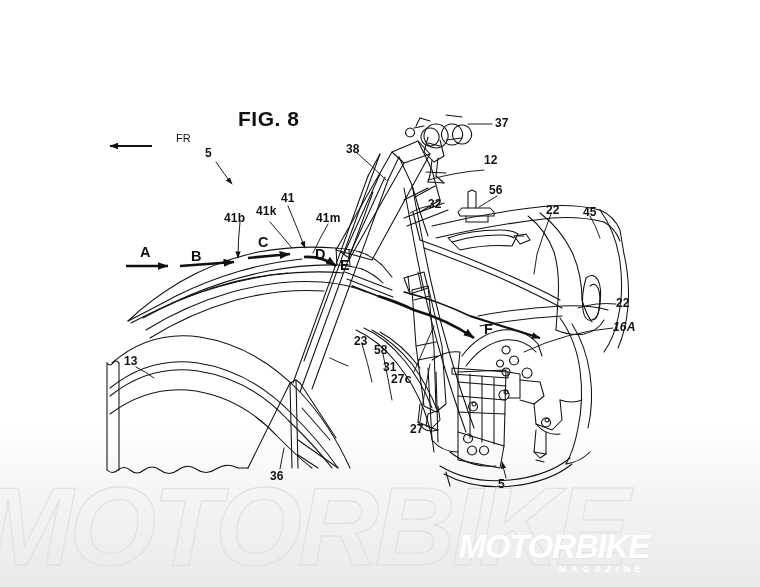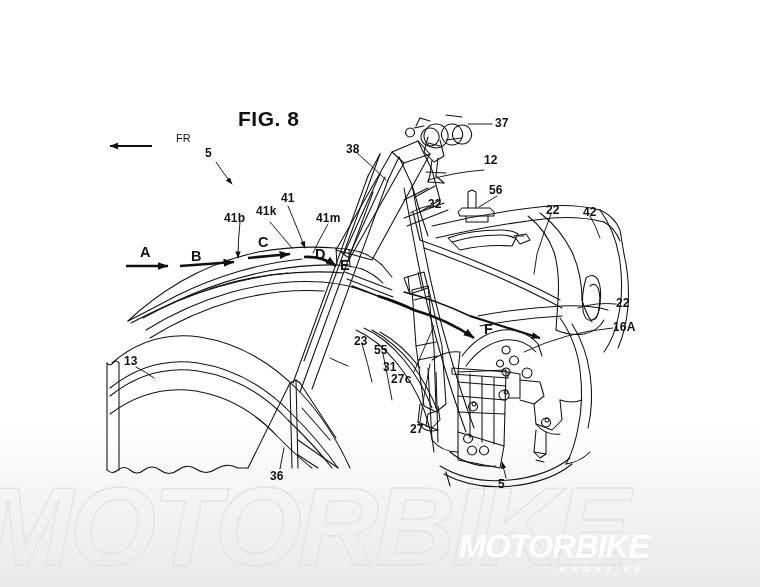--- a/index.html
+++ b/index.html
@@ -411,33 +411,33 @@
     <div class="lbl flow" style="left:191px; top:249px;">B</div>
     <div class="lbl flow" style="left:258px; top:235px;">C</div>
     <div class="lbl flow" style="left:315px; top:247px;">D</div>
     <div class="lbl flow" style="left:340px; top:258px;">E</div>
     <div class="lbl flow" style="left:484px; top:322px;">F</div>
 
     <div class="lbl ref" style="left:205px; top:147px;">5</div>
     <div class="lbl ref" style="left:484px; top:154px;">12</div>
     <div class="lbl ref" style="left:124px; top:355px;">13</div>
     <div class="lbl ref" style="left:498px; top:478px;">5</div>
-    <div class="lbl ref" style="left:613px; top:321px;">16A</div>
+    <div class="lbl ref" style="left:613px; top:321px;font-style:italic;">16A</div>
     <div class="lbl ref" style="left:428px; top:198px;">32</div>
     <div class="lbl ref" style="left:616px; top:297px;">22</div>
     <div class="lbl ref" style="left:354px; top:335px;">23</div>
     <div class="lbl ref" style="left:546px; top:204px;">22</div>
-    <div class="lbl ref" style="left:583px; top:206px;">42</div>
+    <div class="lbl ref" style="left:583px; top:206px;">45</div>
     <div class="lbl ref" style="left:410px; top:423px;">27</div>
     <div class="lbl ref" style="left:391px; top:373px;">27c</div>
     <div class="lbl ref" style="left:351px; top:361px;margin-left:32px;">31</div>
     <div class="lbl ref" style="left:270px; top:470px;">36</div>
     <div class="lbl ref" style="left:495px; top:117px;">37</div>
     <div class="lbl ref" style="left:346px; top:143px;">38</div>
     <div class="lbl ref" style="left:281px; top:192px;">41</div>
     <div class="lbl ref" style="left:224px; top:212px;">41b</div>
     <div class="lbl ref" style="left:256px; top:205px;">41k</div>
     <div class="lbl ref" style="left:316px; top:212px;">41m</div>
     <div class="lbl ref" style="left:489px; top:184px;">56</div>
-    <div class="lbl ref" style="left:374px; top:344px;">55</div>
+    <div class="lbl ref" style="left:374px; top:344px;">58</div>
   </div>
 
 </div>
 
 </body></html>

